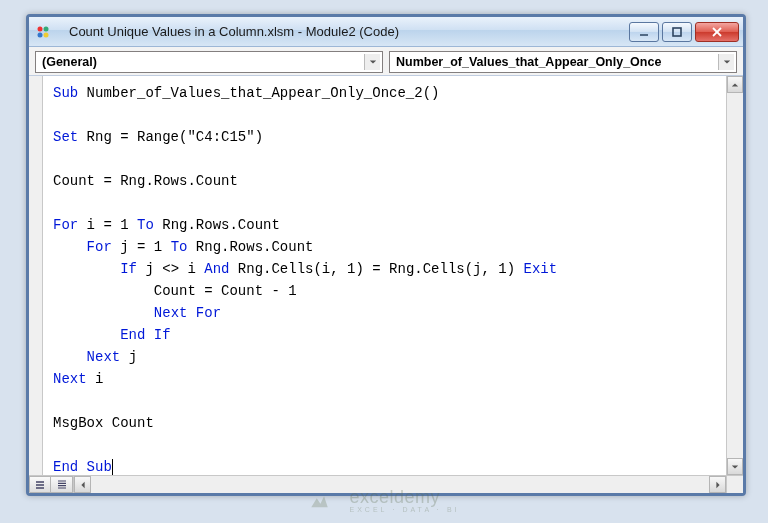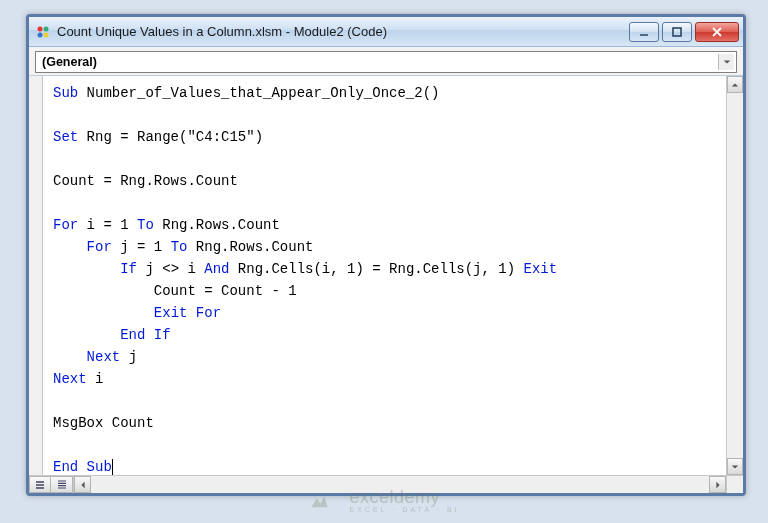--- a/index.html
+++ b/index.html
@@ -26,21 +26,21 @@
     display: flex;
     flex-direction: column;
   }
   .titlebar {
     height: 30px;
     background: linear-gradient(#eaf2fb, #cfe0f3 45%, #bcd4ec 46%, #d7e6f5);
     border-bottom: 1px solid #9db7d6;
     display: flex;
     align-items: center;
     padding: 0 4px 0 6px;
-    gap: 6px;
+    gap: 18px;
   }
   .app-icon {
     width: 16px; height: 16px;
     display: flex; align-items: center; justify-content: center;
   }
   .app-icon svg { width: 16px; height: 16px; }
   .title-text {
     flex: 1;
     color: #1a1a1a;
     font-size: 13px;
@@ -224,35 +224,43 @@
 
   <div class="dropdown-row">
     <div class="combo">
       <span>(General)</span>
       <span class="chev">
           <svg viewBox="0 0 10 10">
             <path d="M1 3 L5 7 L9 3 Z"></path>
           </svg>
         </span>
     </div>
+    <div class="combo">
+      <span>Number_of_Values_that_Appear_Only_Once</span>
+      <span class="chev">
+          <svg viewBox="0 0 10 10">
+            <path d="M1 3 L5 7 L9 3 Z"></path>
+          </svg>
+        </span>
+    </div>
   </div>
 
   <div class="editor-wrap">
     <div class="margin-bar"></div>
     <div class="code-area" id="code-area"><span class="kw">Sub </span>Number_of_Values_that_Appear_Only_Once_2()
 
 <span class="kw">Set </span>Rng = Range("C4:C15")
 
 Count = Rng.Rows.Count
 
 <span class="kw">For </span>i = 1 <span class="kw">To </span>Rng.Rows.Count
     <span class="kw">For </span>j = 1 <span class="kw">To </span>Rng.Rows.Count
         <span class="kw">If </span>j &lt;&gt; i <span class="kw">And </span>Rng.Cells(i, 1) = Rng.Cells(j, 1) <span class="kw">Exit</span>
             Count = Count - 1
-            <span class="kw">Exit For</span>
+            <span class="kw">Next For</span>
         <span class="kw">End If</span>
     <span class="kw">Next </span>j
 <span class="kw">Next </span>i
 
 MsgBox Count
 
 <span class="kw">End Sub</span><span class="caret"></span>
 </div>
     <div class="vscroll">
       <div class="sbtn">

